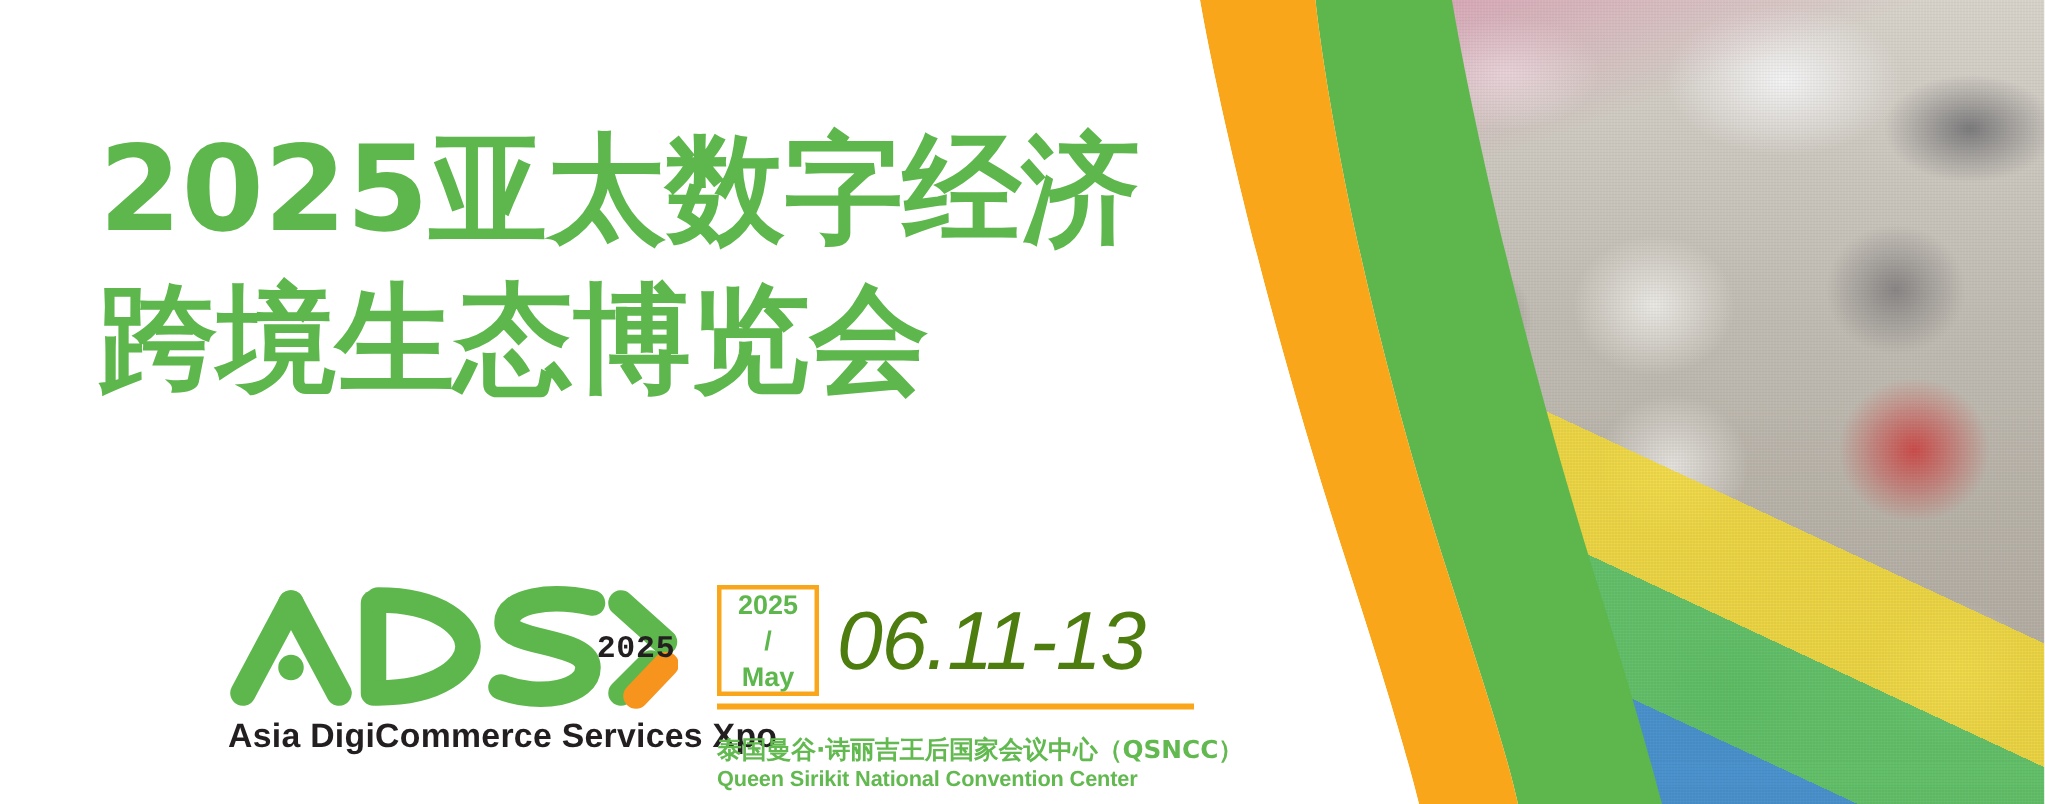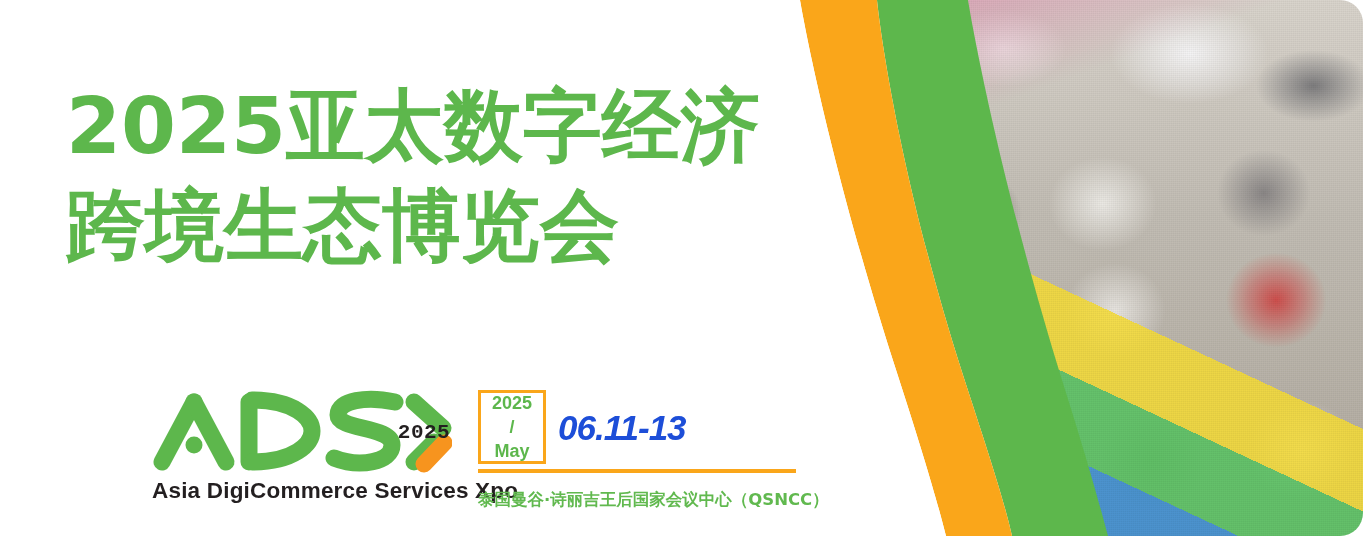--- a/index.html
+++ b/index.html
@@ -9,21 +9,20 @@
   }
   body {
     font-family: "Liberation Sans", "DejaVu Sans", sans-serif;
   }
   .banner {
     position: relative;
     width: 1363px;
     height: 536px;
     overflow: hidden;
     background: #ffffff;
-    border-radius: 23px;
   }
 
   
   .photo-layer {
     position: absolute;
     top: 0; right: 0;
     width: 620px;
     height: 536px;
     overflow: hidden;
   }
@@ -143,25 +142,25 @@
     color: #5db74c;
     font-family: "Liberation Sans", sans-serif;
     font-weight: 700;
     font-size: 18px;
     line-height: 1.35;
   }
   .year-box span { display: block; }
   .year-slash { font-weight: 700; }
   .date-big {
     margin-left: 12px;
-    color: #1d4ed8;
-    font-family: "Liberation Sans", sans-serif;
-    font-weight: 700;
+    color: #4d7c0f;
+    font-family: "Liberation Sans", sans-serif;
+    font-weight: 400;
     font-style: italic;
-    font-size: 35px;
+    font-size: 55px;
     line-height: 1;
     letter-spacing: -1px;
     white-space: nowrap;
   }
   .date-rule {
     width: 318px;
     height: 4px;
     background: #faa61a;
     margin-top: 3px;
   }
@@ -243,16 +242,17 @@
       <div class="date-row">
         <div class="year-box">
           <span>2025</span>
           <span class="year-slash">/</span>
           <span>May</span>
         </div>
         <div class="date-big">06.11-13</div>
       </div>
       <div class="date-rule"></div>
       <div class="venue-cn">泰国曼谷·诗丽吉王后国家会议中心（QSNCC）</div>
+      <div class="venue-en">Queen Sirikit National Convention Center</div>
     </div>
 
   </div>
 </div>
 
 </body></html>

